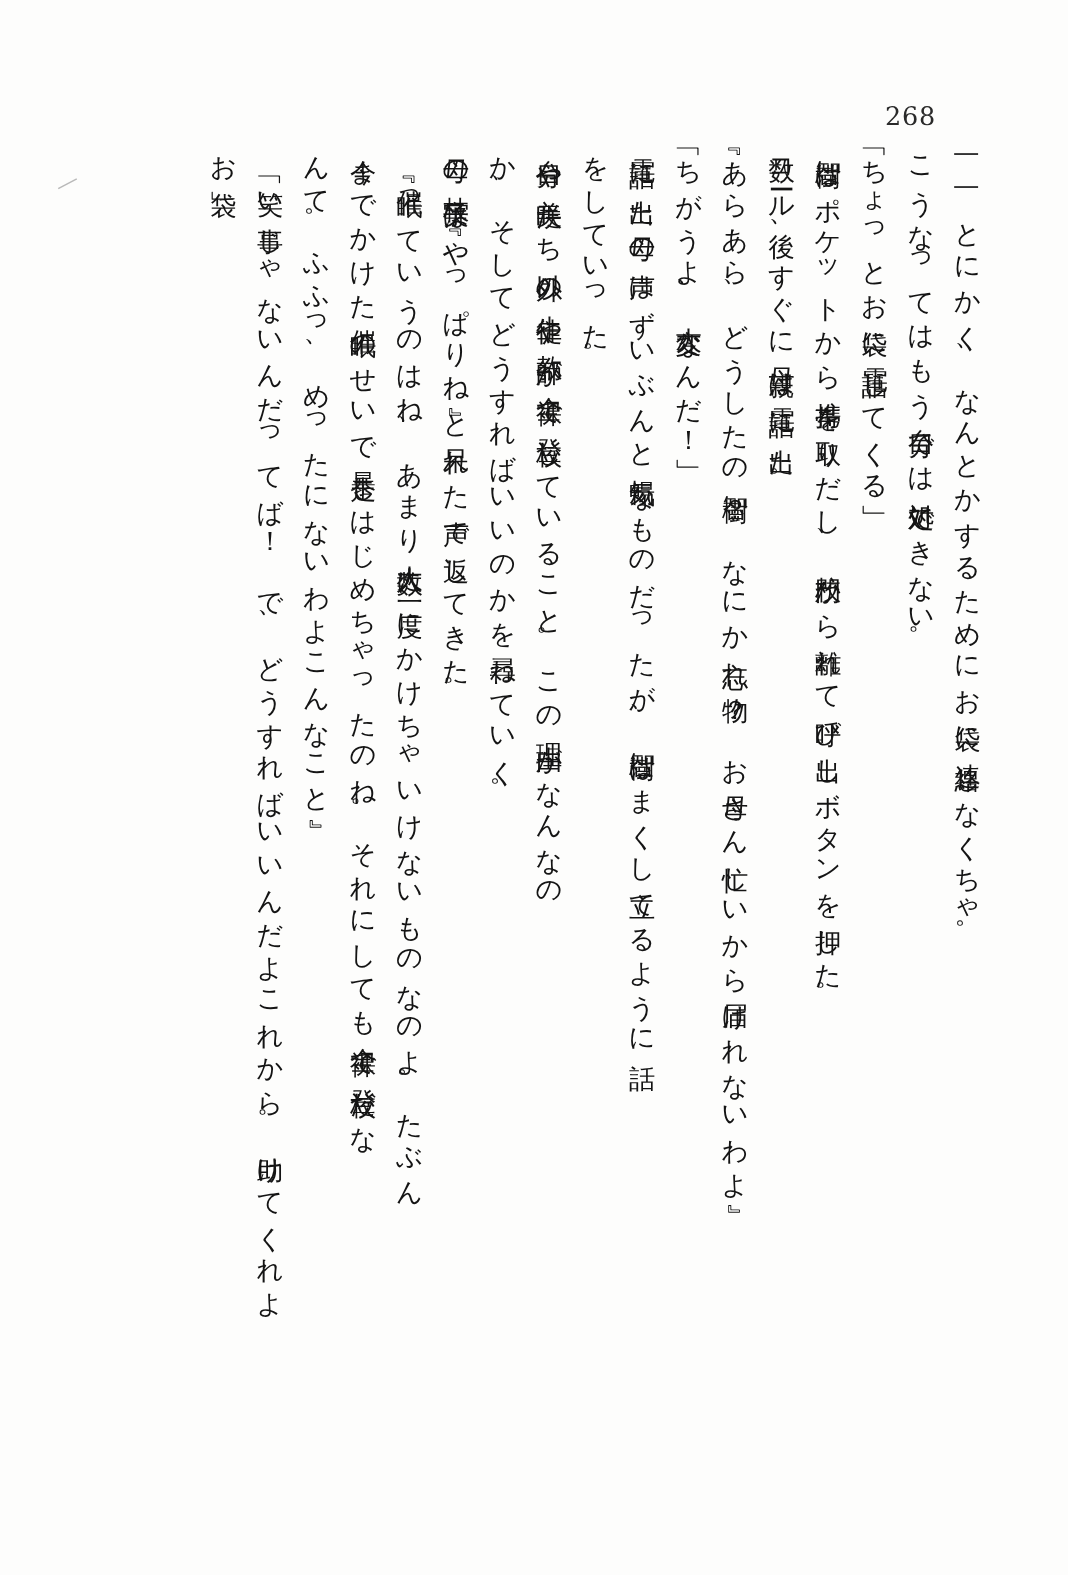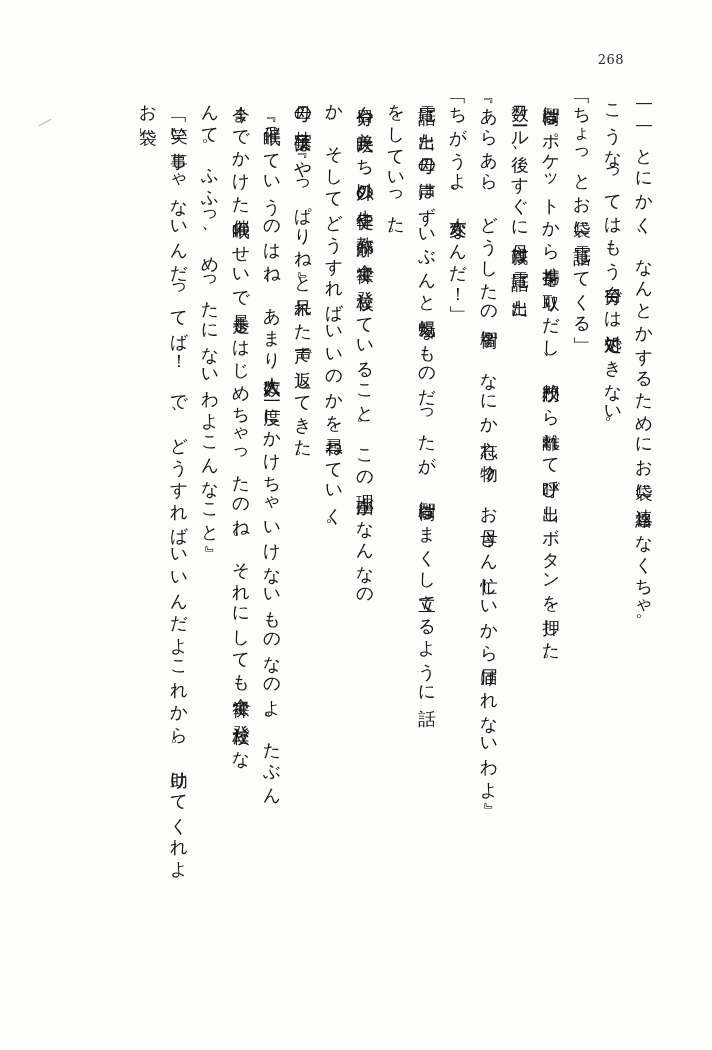--- a/index.html
+++ b/index.html
@@ -15,23 +15,23 @@
     overflow: hidden;
   }
   .page {
     position: relative;
     width: 712px;
     height: 1050px;
     background: #fdfdfc;
   }
   .page-number {
     position: absolute;
-    top: 52px;
+    top: 68px;
     right: 88px;
-    font-size: 13px;
+    font-size: 17px;
     letter-spacing: 0.5px;
     color: #2a2a2a;
     font-family: "DejaVu Serif", "Liberation Serif", serif;
   }
   .body-text {
     position: absolute;
     top: 92px;
     right: 60px;
     left: 56px;
     height: 880px;

